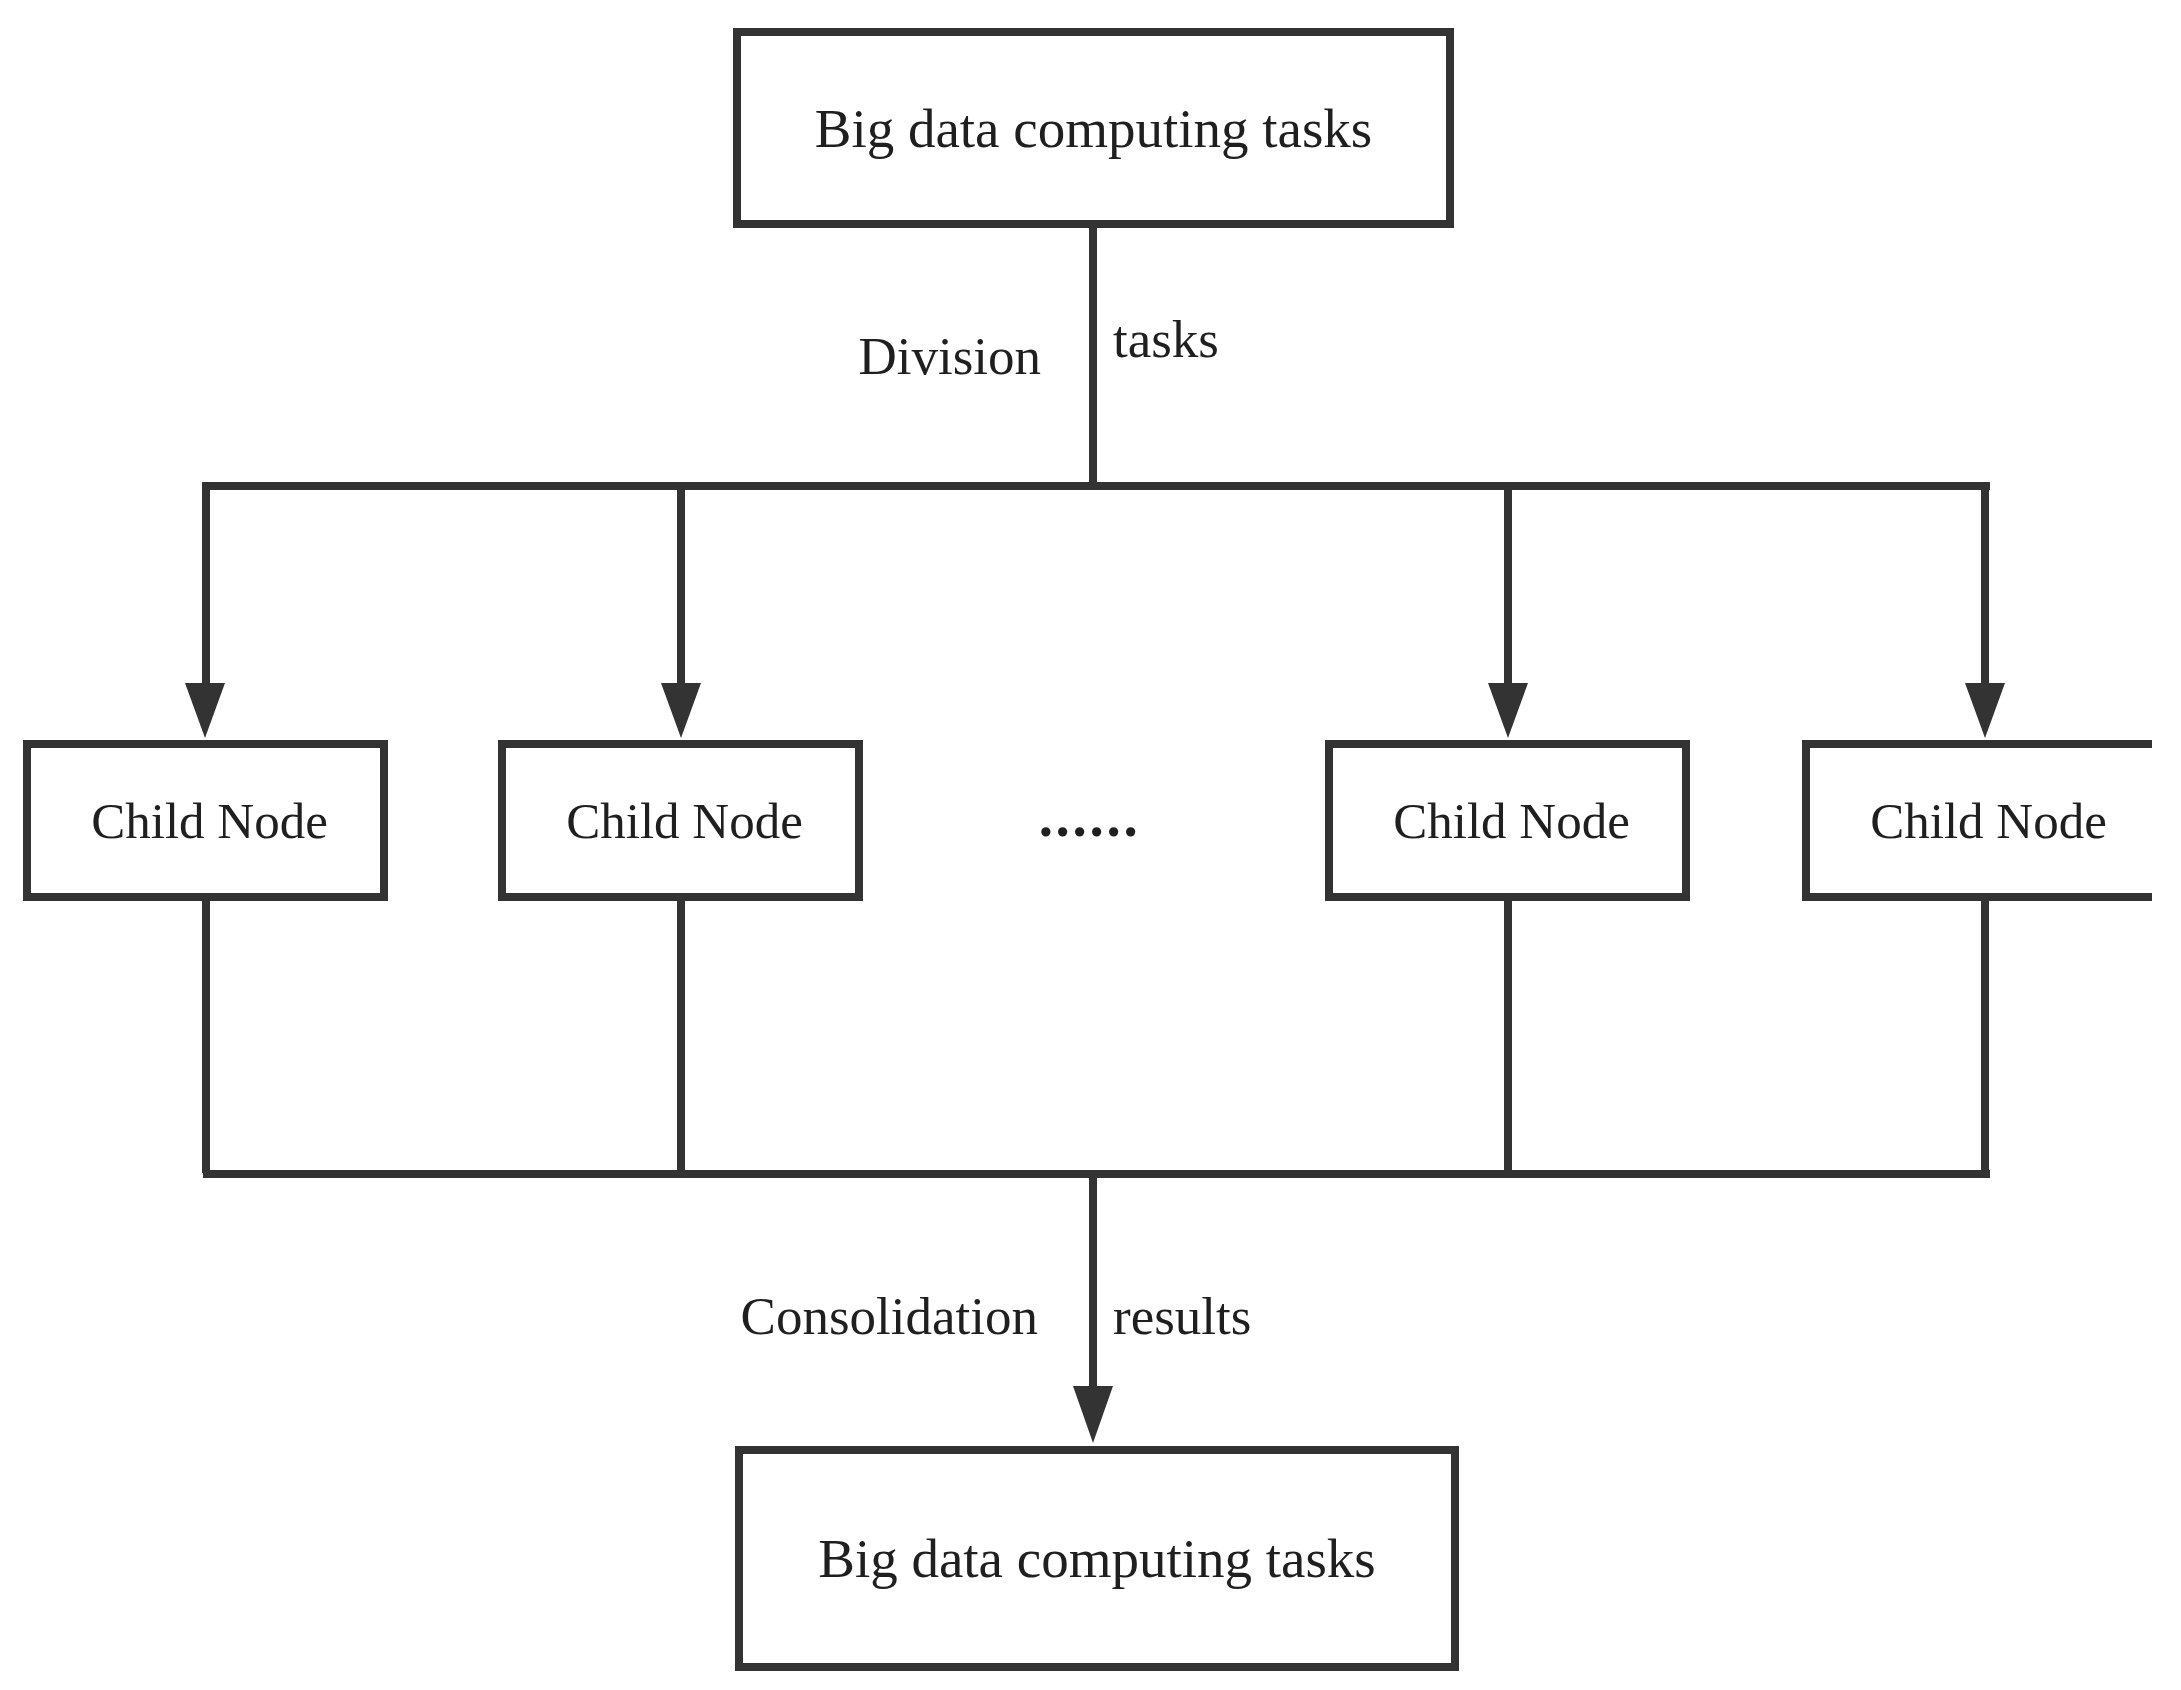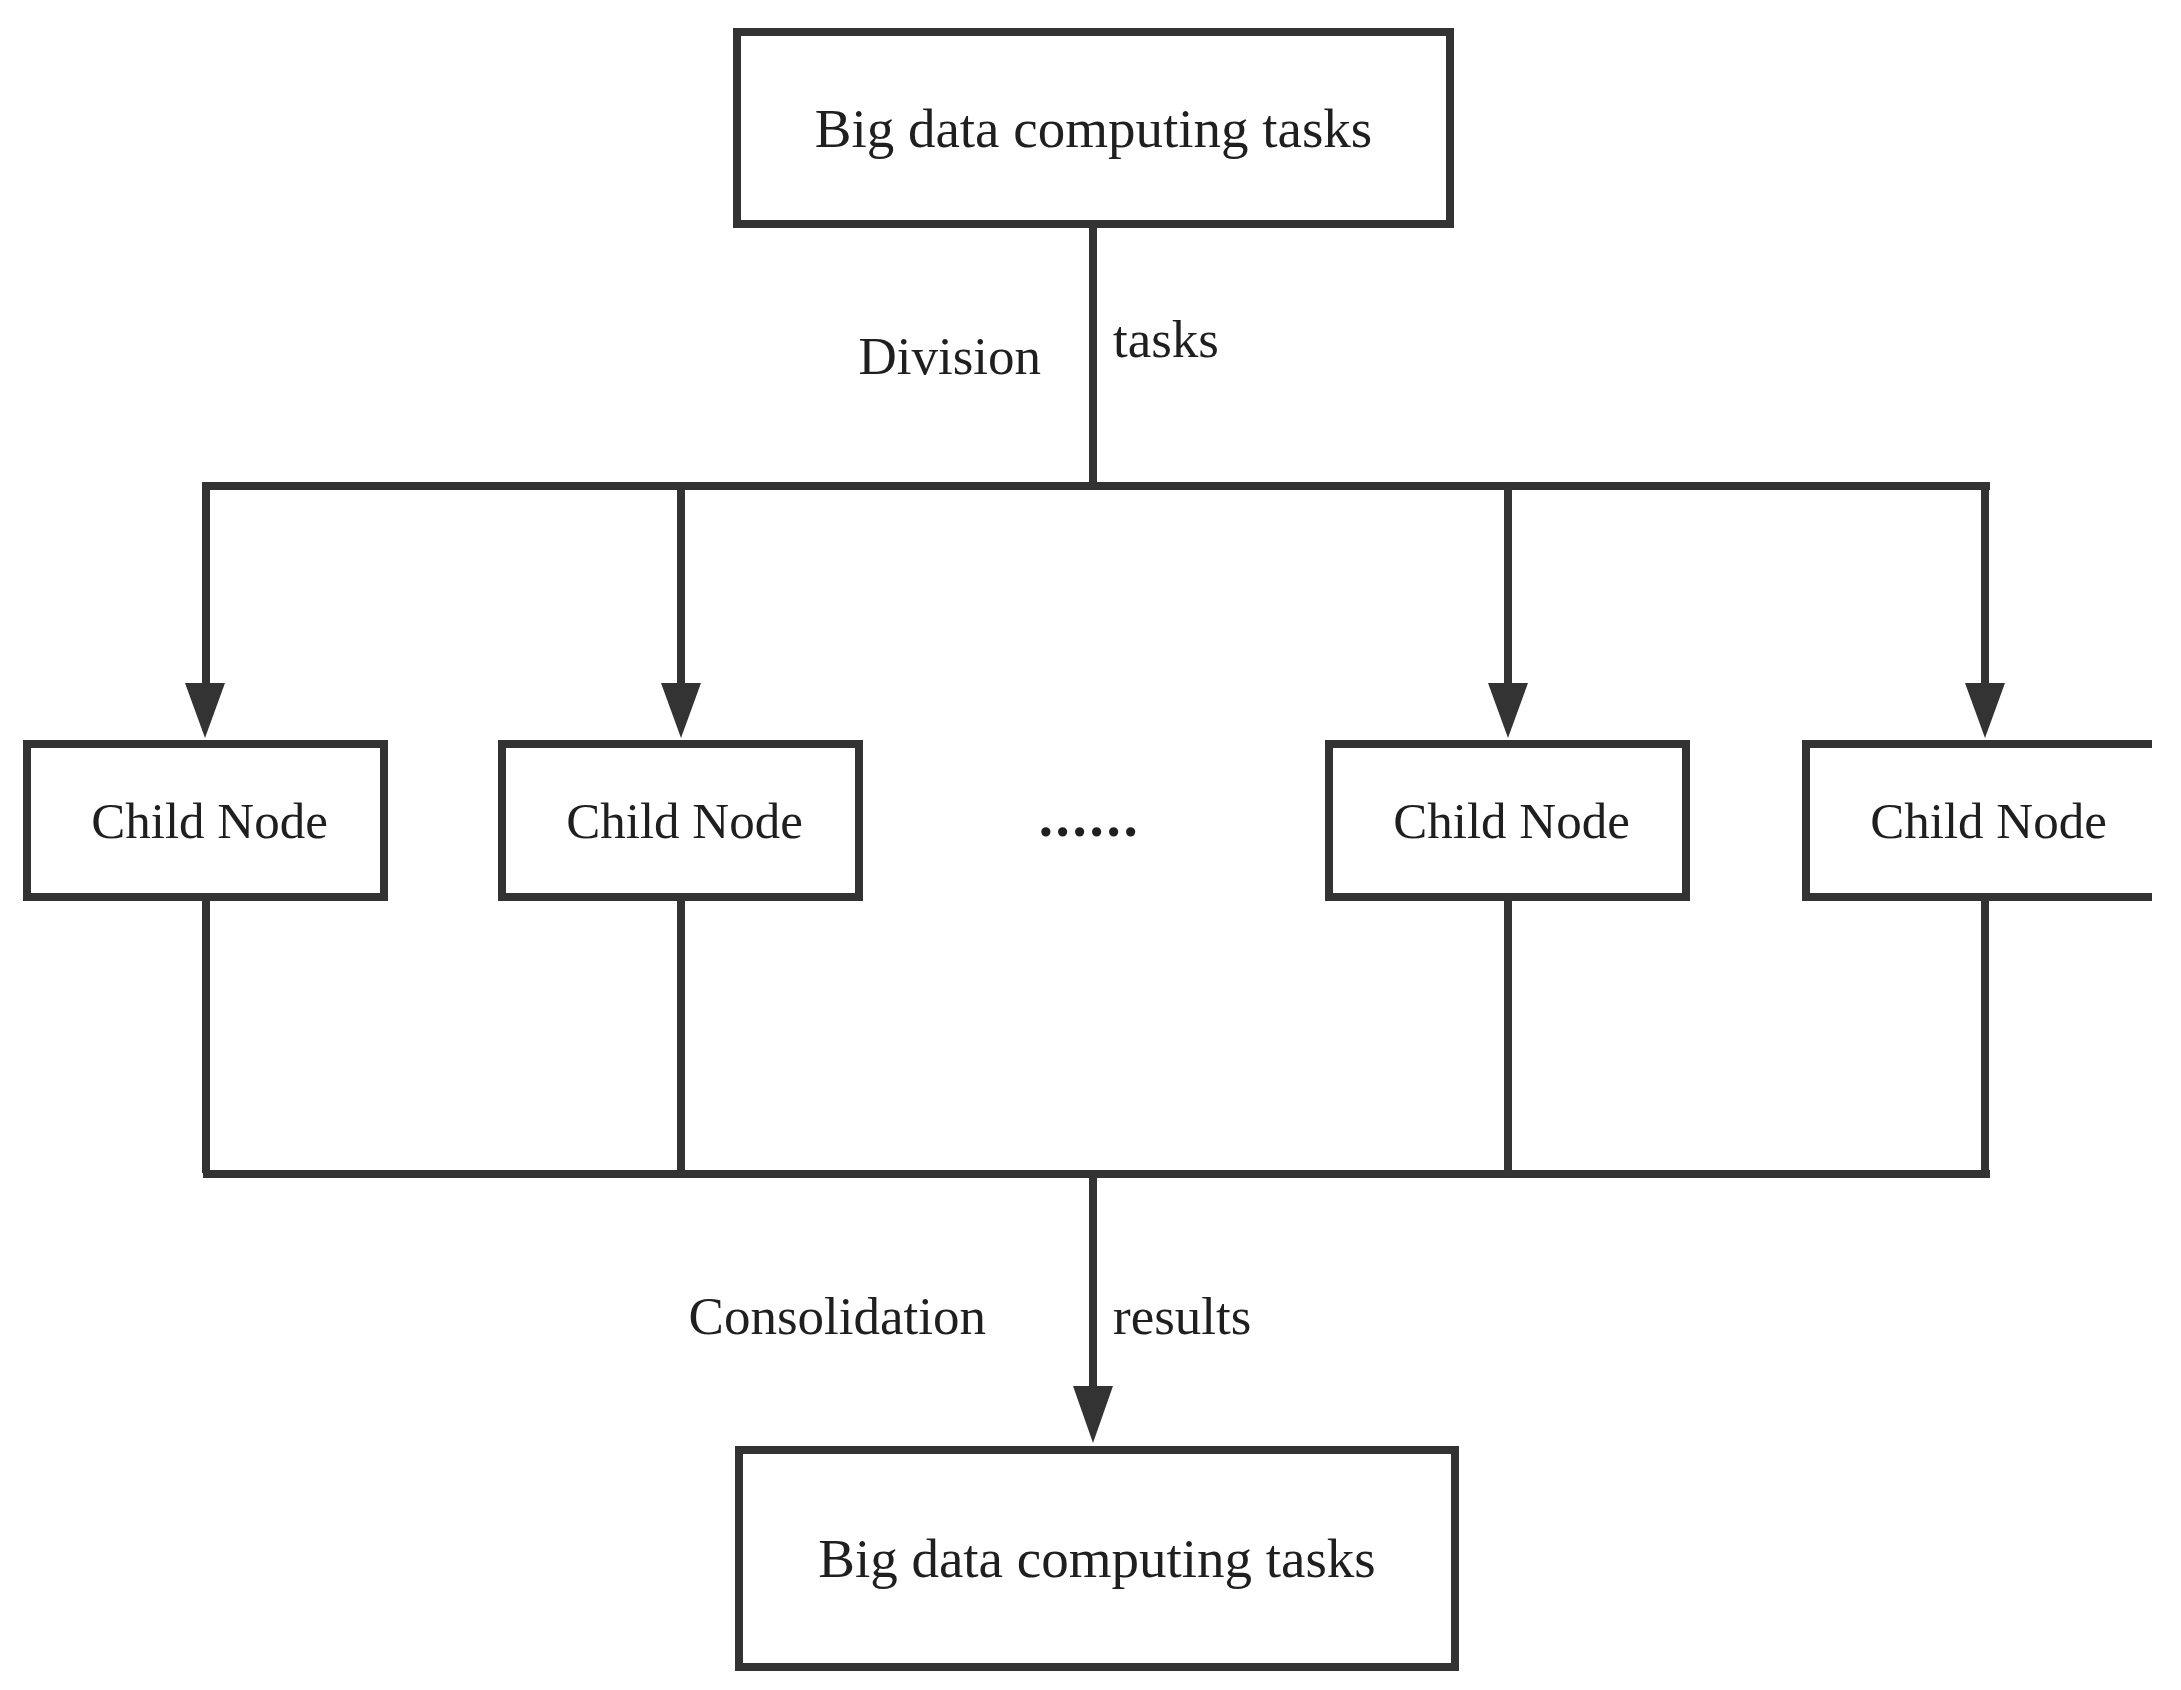--- a/index.html
+++ b/index.html
@@ -109,21 +109,21 @@
   <div class="vline" style="left:202px; top:899px; width:8.2px; height:274px;"></div>
   <div class="vline" style="left:677px; top:899px; width:8.2px; height:274px;"></div>
   <div class="vline" style="left:1504px; top:899px; width:8.2px; height:274px;"></div>
   <div class="vline" style="left:1981px; top:899px; width:8.2px; height:274px;"></div>
 
   <div class="hline" style="left:203px; top:1170px; width:1787px; height:8.2px;"></div>
 
   <div class="vline" style="left:1089px; top:1174px; width:8.2px; height:214px;"></div>
   <div class="arrowhead" style="left:1073px; top:1386px; border-top-width:57px;"></div>
 
-  <span class="edge-label" style="right:1166px; top:1285px; text-align:center;">Consolidation</span>
+  <span class="edge-label" style="right:1114px; top:1285px; text-align:center;">Consolidation</span>
   <span class="edge-label" style="left:1113px; top:1285px;">results</span>
 
   <div class="node-box task-box" style="left:735px; top:1446px; width:724px; height:225px;">
     <span>Big data computing tasks</span>
   </div>
 
 </div>
 
 
 </body></html>

